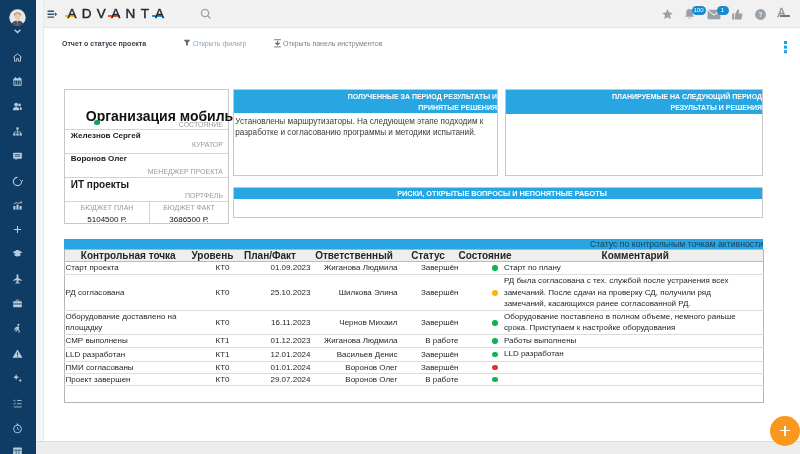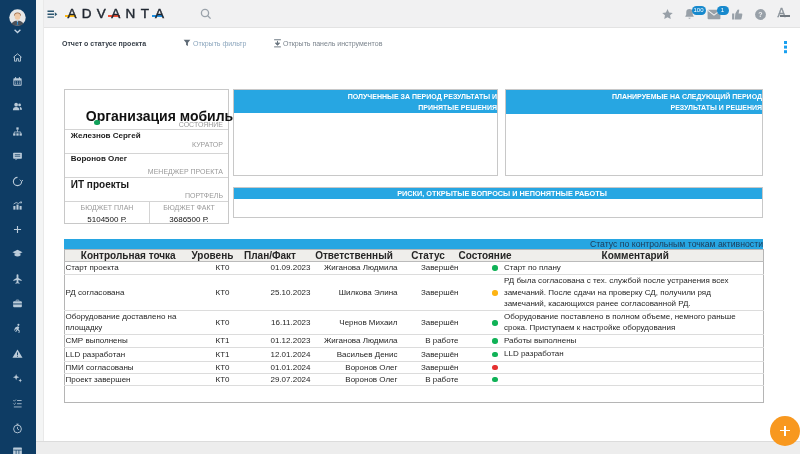--- a/index.html
+++ b/index.html
@@ -181,20 +181,21 @@
   <div class="abs" style="left:0;top:111.5px;width:163px;border-top:1px solid #d4d4d4;"></div>
   <div class="abs" style="left:84px;top:111.5px;height:22px;border-left:1px solid #d4d4d4;"></div>
   <div class="abs" style="left:0;top:114px;width:84px;text-align:center;font-size:7px;color:#9a9a9a;">БЮДЖЕТ ПЛАН</div>
   <div class="abs" style="left:85px;top:114px;width:78px;text-align:center;font-size:7px;color:#9a9a9a;">БЮДЖЕТ ФАКТ</div>
   <div class="abs" style="left:0;top:125px;width:84px;text-align:center;font-size:8px;color:#111;">5104500 Р.</div>
   <div class="abs" style="left:85px;top:125px;width:78px;text-align:center;font-size:8px;color:#111;">3686500 Р.</div>
 </div>
 
 <div class="abs" style="left:233px;top:88.5px;width:265px;height:87.5px;border:1px solid #c8c8c8;background:#fff;">
   <div class="blueband abs" style="left:0;top:0;width:263px;height:23px;font-size:7px;line-height:11px;padding:1px 0 0 4.5px;">ПОЛУЧЕННЫЕ ЗА ПЕРИОД РЕЗУЛЬТАТЫ И<br>ПРИНЯТЫЕ РЕШЕНИЯ</div>
+  <div class="abs" style="left:1.3px;top:26px;width:256px;font-size:8.2px;line-height:11.5px;color:#3a3a3a;">Установлены маршрутизаторы. На следующем этапе подходим к разработке и согласованию программы и методики испытаний.</div>
 </div>
 
 <div class="abs" style="left:505px;top:88.5px;width:258px;height:87.5px;border:1px solid #c8c8c8;background:#fff;">
   <div class="blueband abs" style="left:0;top:0;width:256px;height:24.5px;font-size:7px;line-height:11px;padding:1.5px 0 0 2.5px;">ПЛАНИРУЕМЫЕ НА СЛЕДУЮЩИЙ ПЕРИОД<br>РЕЗУЛЬТАТЫ И РЕШЕНИЯ</div>
 </div>
 
 <div class="abs" style="left:233px;top:186.5px;width:530px;height:31.5px;border:1px solid #c8c8c8;background:#fff;">
   <div class="blueband abs" style="left:0;top:0;width:528px;height:11.5px;font-size:7.3px;line-height:11.5px;text-align:center;text-indent:8px;">РИСКИ, ОТКРЫТЫЕ ВОПРОСЫ И НЕПОНЯТНЫЕ РАБОТЫ</div>
 </div>
 

